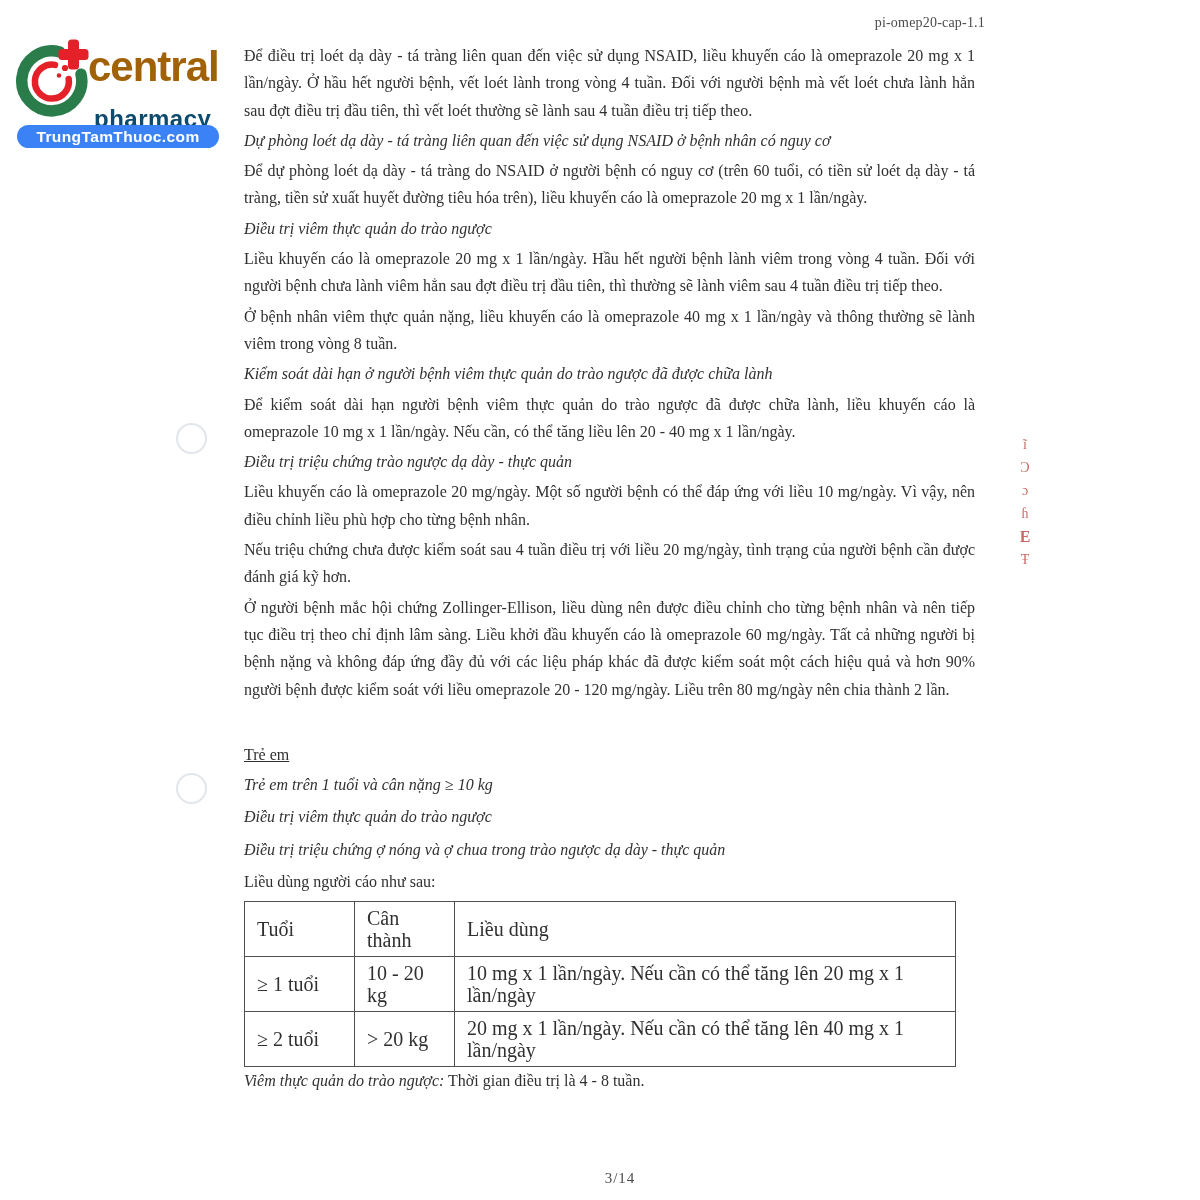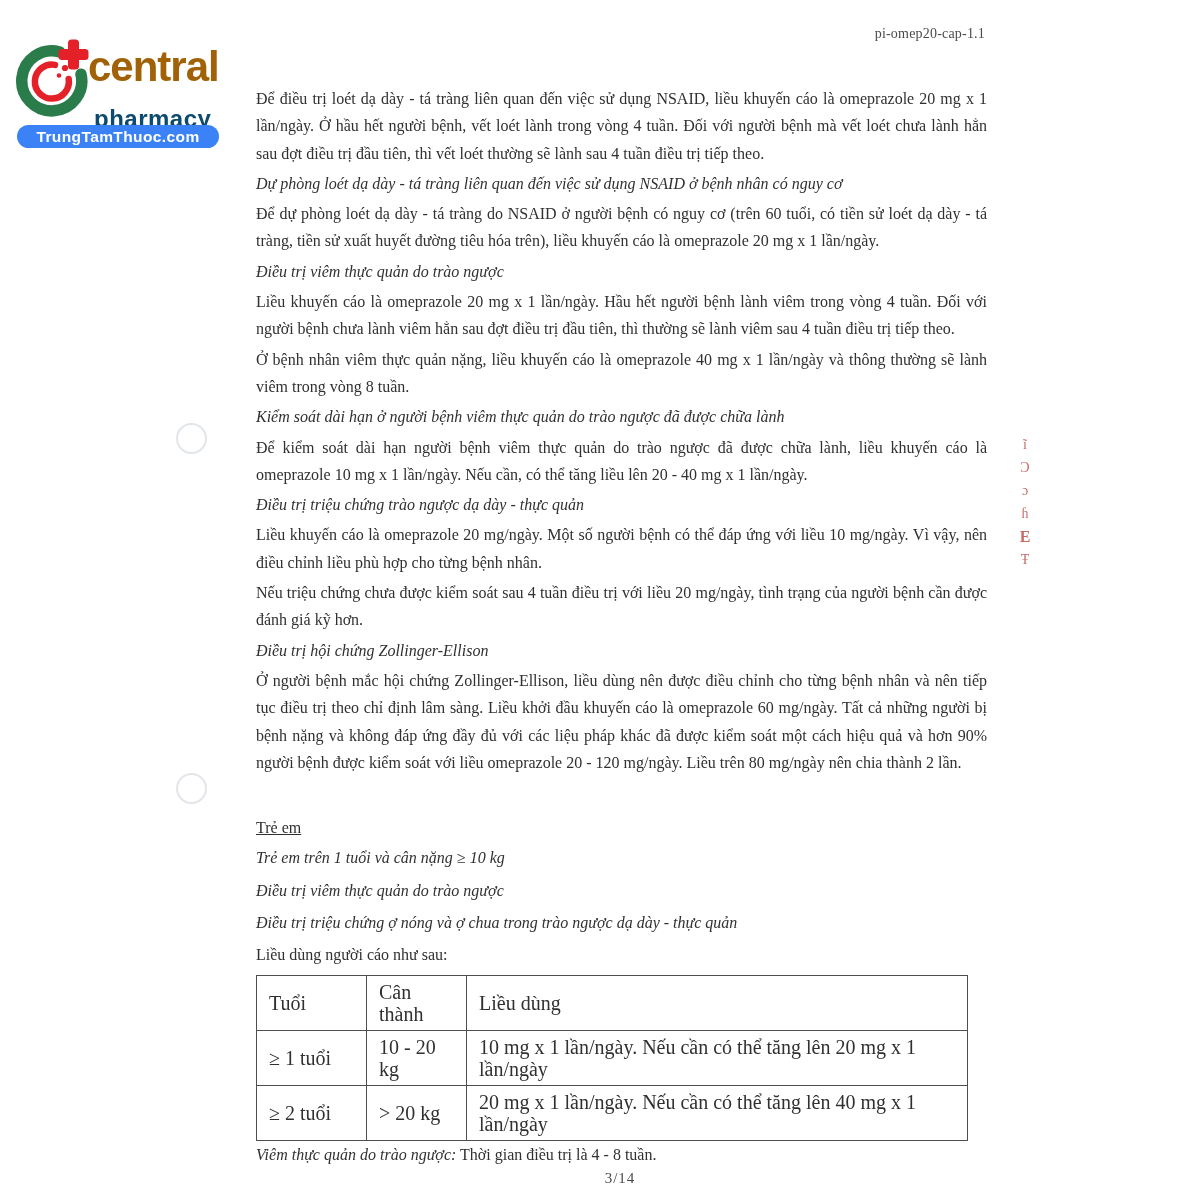--- a/index.html
+++ b/index.html
@@ -24,27 +24,27 @@
     position:absolute;left:2px;top:87px;width:202px;height:23px;
     background:#3b82f6;border-radius:12px;
     display:flex;align-items:center;justify-content:center;
   }
   .logo-pill span{
     font-family:"Liberation Sans", sans-serif;font-weight:bold;
     font-size:15.5px;color:#ffffff;letter-spacing:.4px;white-space:nowrap;
   }
   
   .doc-code{
-    position:absolute;right:215px;top:26px;
+    position:absolute;right:215px;top:15px;
     font-size:14px;color:#4a4a4a;letter-spacing:.2px;
   }
   
   .body-col{
-    position:absolute;left:256px;top:42px;width:731px;
-    font-size:16px;line-height:27.3px;color:#303030;margin-top:43px;
+    position:absolute;left:244px;top:42px;width:731px;
+    font-size:16px;line-height:27.3px;color:#303030;
   }
   .body-col p{margin:0 0 3px 0;}
   p.blk-p{text-align:justify;}
   p.blk-h{font-style:italic;text-align:left;}
   p.blk-u{text-decoration:underline;text-align:left;margin-top:38px;}
   p.blk-i{font-style:italic;text-align:left;margin-bottom:5px;}
   
   table.dose{
     border-collapse:collapse;margin-top:6px;width:712px;
     font-size:20px;line-height:22px;color:#303030;
@@ -123,21 +123,20 @@
     <p class="blk-h">Dự phòng loét dạ dày - tá tràng liên quan đến việc sử dụng NSAID ở bệnh nhân có nguy cơ</p>
     <p class="blk-p">Để dự phòng loét dạ dày - tá tràng do NSAID ở người bệnh có nguy cơ (trên 60 tuổi, có tiền sử loét dạ dày - tá tràng, tiền sử xuất huyết đường tiêu hóa trên), liều khuyến cáo là omeprazole 20 mg x 1 lần/ngày.</p>
     <p class="blk-h">Điều trị viêm thực quản do trào ngược</p>
     <p class="blk-p">Liều khuyến cáo là omeprazole 20 mg x 1 lần/ngày. Hầu hết người bệnh lành viêm trong vòng 4 tuần. Đối với người bệnh chưa lành viêm hẳn sau đợt điều trị đầu tiên, thì thường sẽ lành viêm sau 4 tuần điều trị tiếp theo.</p>
     <p class="blk-p">Ở bệnh nhân viêm thực quản nặng, liều khuyến cáo là omeprazole 40 mg x 1 lần/ngày và thông thường sẽ lành viêm trong vòng 8 tuần.</p>
     <p class="blk-h">Kiểm soát dài hạn ở người bệnh viêm thực quản do trào ngược đã được chữa lành</p>
     <p class="blk-p">Để kiểm soát dài hạn người bệnh viêm thực quản do trào ngược đã được chữa lành, liều khuyến cáo là omeprazole 10 mg x 1 lần/ngày. Nếu cần, có thể tăng liều lên 20 - 40 mg x 1 lần/ngày.</p>
     <p class="blk-h">Điều trị triệu chứng trào ngược dạ dày - thực quản</p>
     <p class="blk-p">Liều khuyến cáo là omeprazole 20 mg/ngày. Một số người bệnh có thể đáp ứng với liều 10 mg/ngày. Vì vậy, nên điều chỉnh liều phù hợp cho từng bệnh nhân.</p>
     <p class="blk-p">Nếu triệu chứng chưa được kiểm soát sau 4 tuần điều trị với liều 20 mg/ngày, tình trạng của người bệnh cần được đánh giá kỹ hơn.</p>
-    <p class="blk-h">Điều trị hội chứng Zollinger-Ellison</p>
     <p class="blk-p">Ở người bệnh mắc hội chứng Zollinger-Ellison, liều dùng nên được điều chỉnh cho từng bệnh nhân và nên tiếp tục điều trị theo chỉ định lâm sàng. Liều khởi đầu khuyến cáo là omeprazole 60 mg/ngày. Tất cả những người bị bệnh nặng và không đáp ứng đầy đủ với các liệu pháp khác đã được kiểm soát một cách hiệu quả và hơn 90% người bệnh được kiểm soát với liều omeprazole 20 - 120 mg/ngày. Liều trên 80 mg/ngày nên chia thành 2 lần.</p>
     <p class="blk-u">Trẻ em</p>
     <p class="blk-i">Trẻ em trên 1 tuổi và cân nặng ≥ 10 kg</p>
     <p class="blk-i">Điều trị viêm thực quản do trào ngược</p>
     <p class="blk-i">Điều trị triệu chứng ợ nóng và ợ chua trong trào ngược dạ dày - thực quản</p>
     <p class="blk-p">Liều dùng người cáo như sau:</p>
 
     <table class="dose">
       <colgroup>
           <col class="c1">

